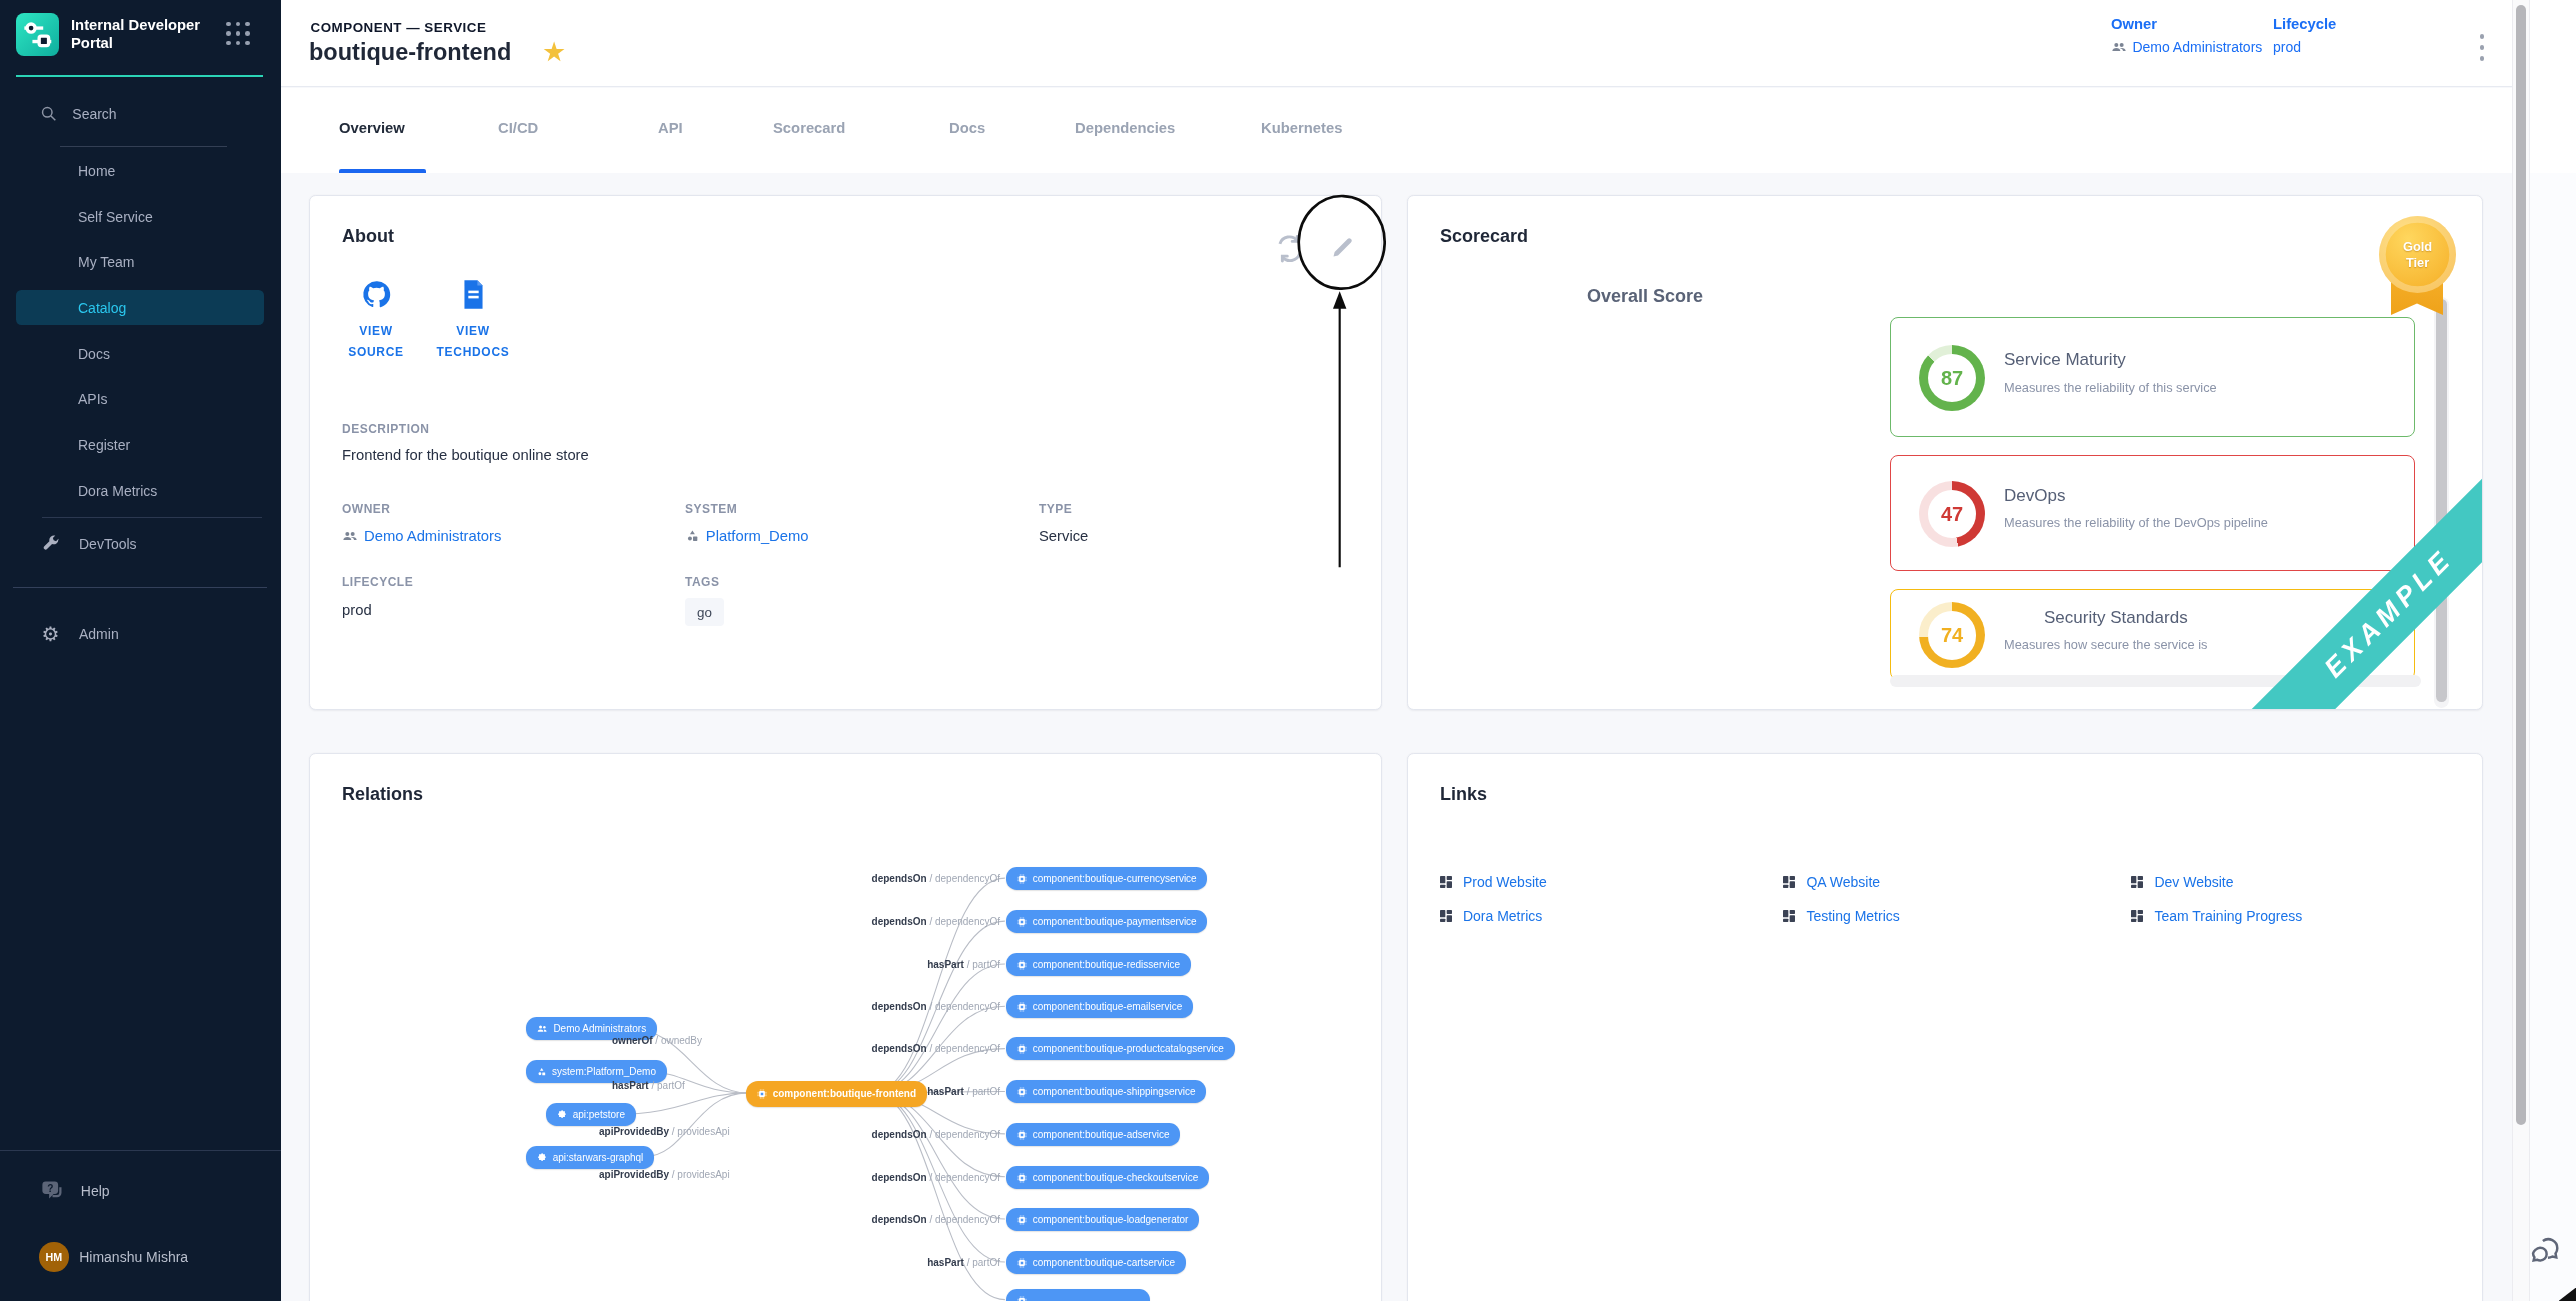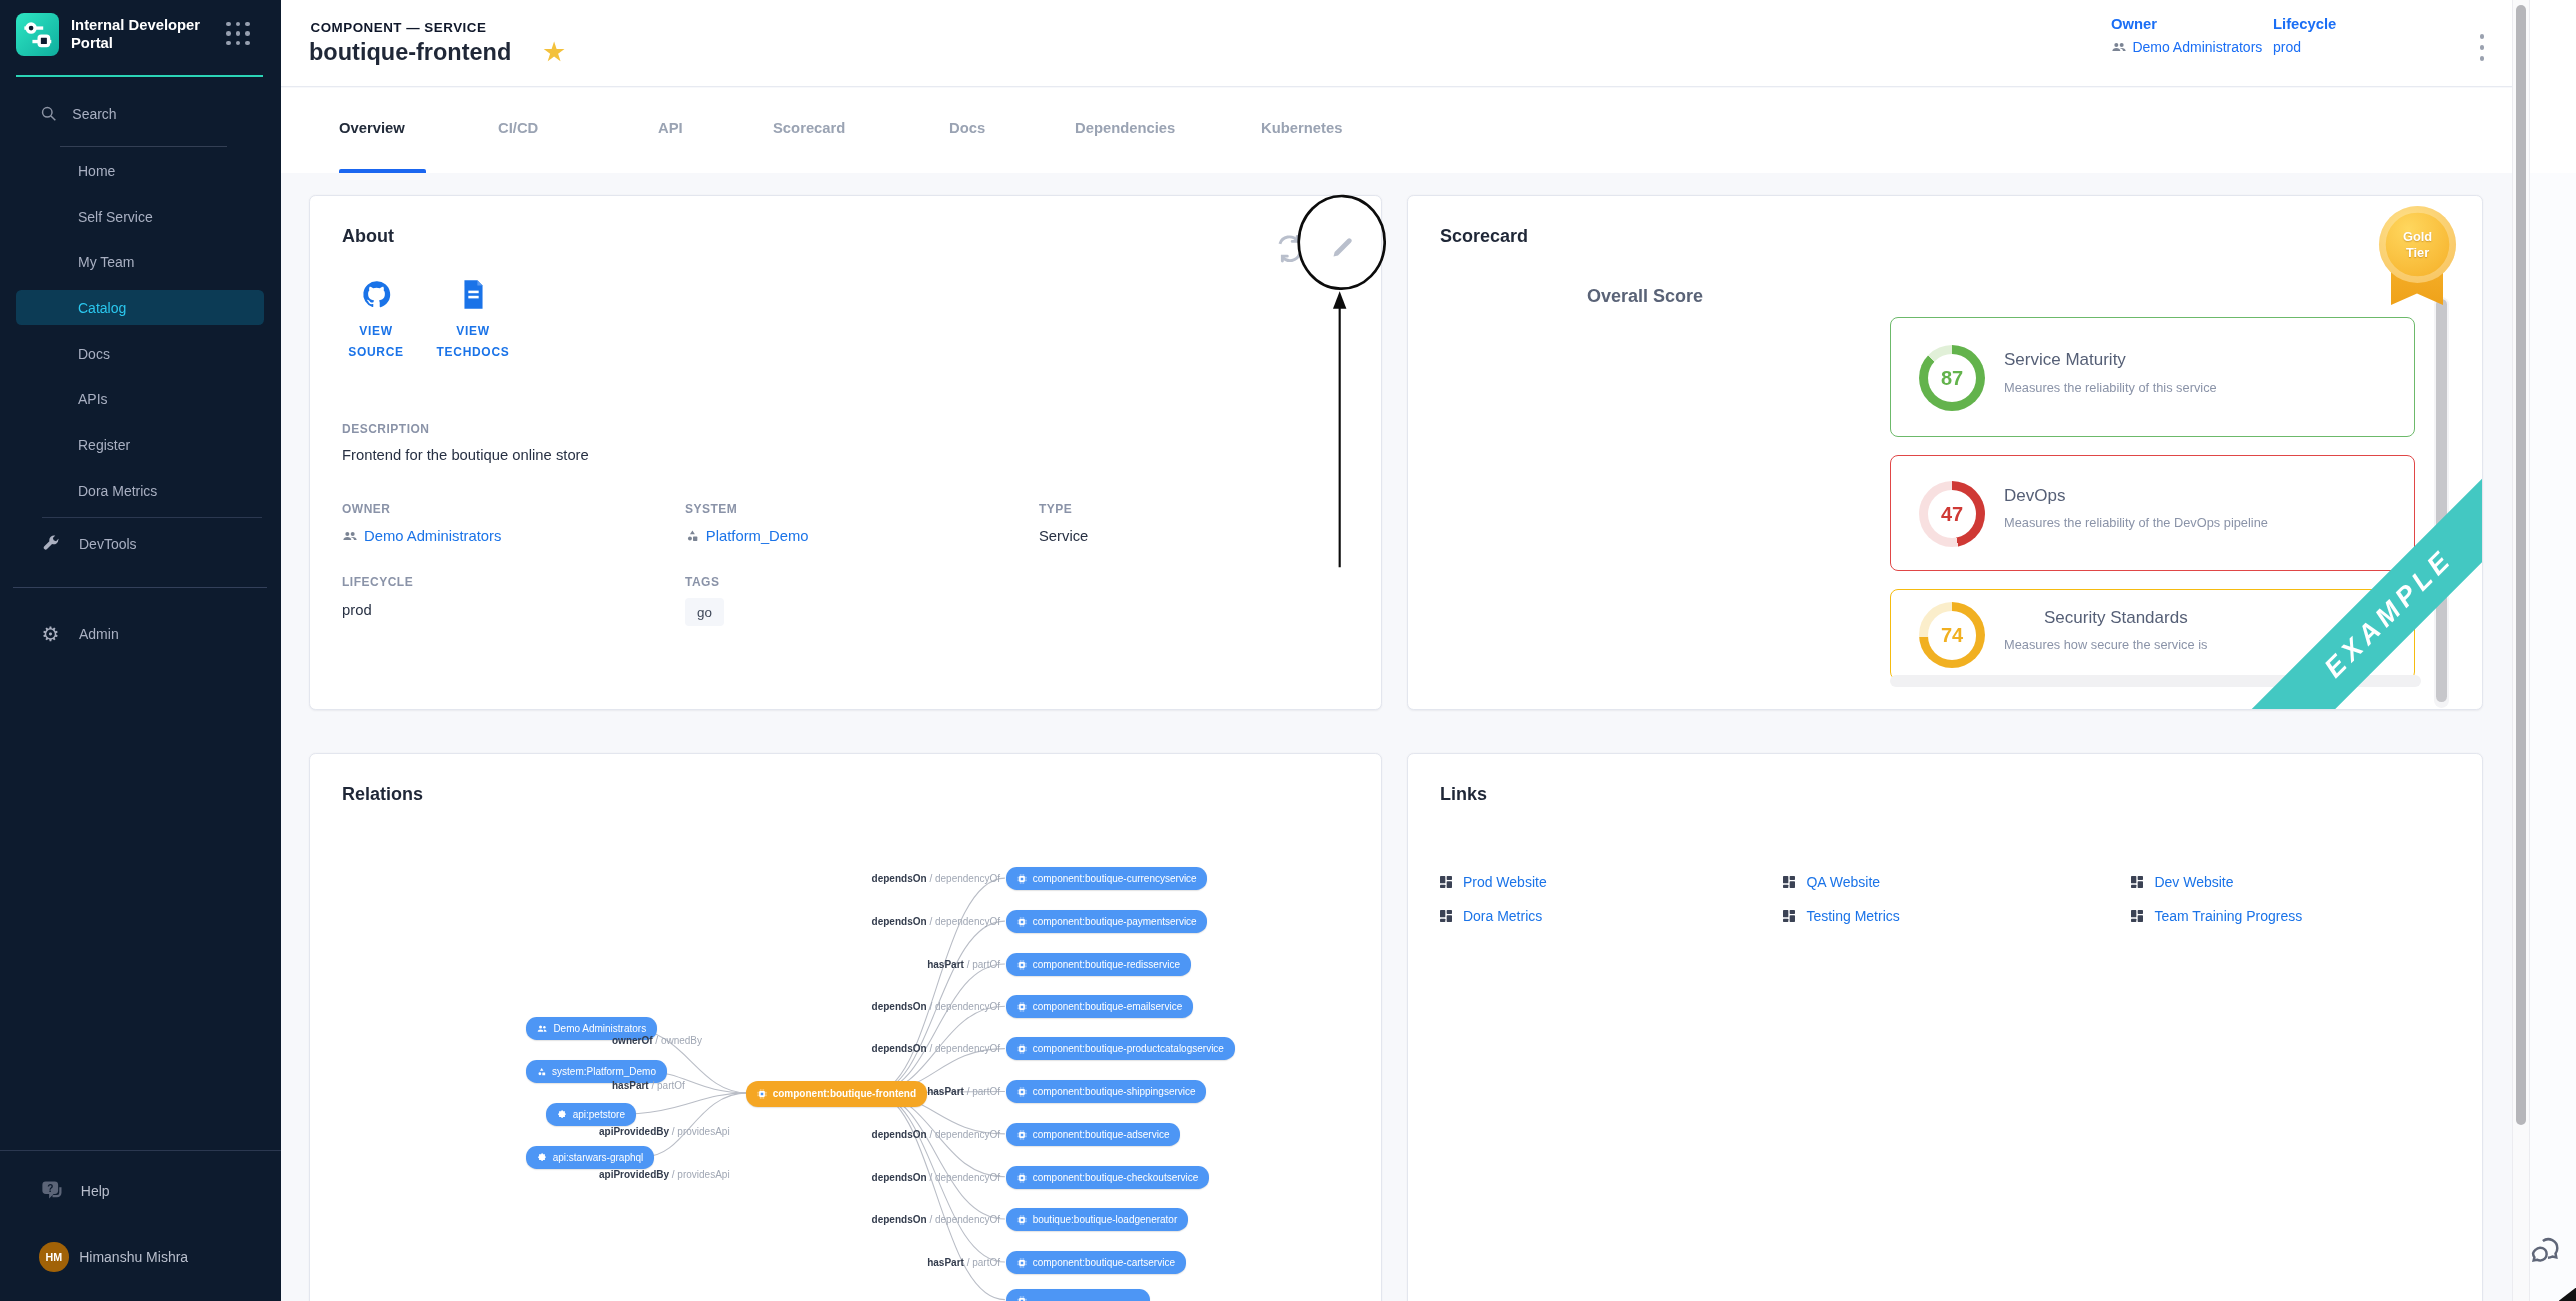--- a/index.html
+++ b/index.html
@@ -69,21 +69,21 @@
   .donut .dnum { position:absolute; inset:0; display:flex; align-items:center; justify-content:center; font-size:46px; font-weight:bold; z-index:2; }
   .metric-card { position:absolute; left:482px; width:525px; background:#fff; border-radius:8px; }
   .mring { position:absolute; left:28px; width:66px; height:66px; border-radius:50%; }
   .mring::after { content:""; position:absolute; inset:8.7px; background:#fff; border-radius:50%; }
   .mring .mnum { position:absolute; inset:0; display:flex; align-items:center; justify-content:center; font-size:20px; font-weight:bold; z-index:2; }
   .mtitle { position:absolute; left:113px; font-size:17px; color:#555f76; }
   .mdesc { position:absolute; left:113px; font-size:12.8px; color:#8a93a8; }
   .h-track { position:absolute; left:482px; top:479px; width:531px; height:12px; background:#f1f1f3; border-radius:6px; }
   .v-track { position:absolute; left:1026px; top:101px; width:14.8px; height:411px; background:#f4f4f6; border-radius:7.4px; }
   .v-thumb { position:absolute; left:1028px; top:103px; width:10.7px; height:403px; background:#c7c7cb; border-radius:5.4px; }
-  .gold-badge { position:absolute; left:971px; top:10px; width:77px; height:101px; z-index:5; }
+  .gold-badge { position:absolute; left:971px; top:20px; width:77px; height:101px; z-index:5; }
   .gb-ribbon { position:absolute; left:12px; top:47px; width:52px; height:52px; background:linear-gradient(180deg,#f6b22c,#efa21a); clip-path:polygon(0 0,100% 0,100% 100%,50% 78%,0 100%); }
   .gb-circle { position:absolute; left:0; top:0; width:77px; height:77px; border-radius:50%; background:radial-gradient(circle at 38% 30%,#ffd75e,#f4a91f); box-shadow:inset 0 0 0 6.7px rgba(255,255,255,.28); display:flex; align-items:center; justify-content:center; text-align:center; color:#fff; font-weight:bold; font-size:12.8px; line-height:15.4px; text-shadow:0 0.7px 1.3px rgba(160,100,0,.45); white-space:pre-line; }
   .example-ribbon { position:absolute; left:791px; top:388px; width:380px; height:59px; background:#43c8c2; transform:rotate(-45deg); display:flex; align-items:center; justify-content:center; color:#fff; font-size:27px; font-weight:bold; font-style:italic; letter-spacing:5.4px; z-index:6; }
 
   
   #relations-card { left:309px; top:753px; width:1073px; height:604px; overflow:hidden; }
   #links-card { left:1407px; top:753px; width:1076px; height:604px; }
   .link-item { position:absolute; display:flex; align-items:center; font-size:14px; color:#1a73e8; }
   .link-item svg { margin-right:9.4px; }
 
@@ -479,21 +479,21 @@
           </svg>
           <span>component:boutique-checkoutservice</span>
         </div>
         <div class="elabel right" style="top:418px;"><b>dependsOn</b><span> / dependencyOf</span></div>
         <div class="gnode" style="left:696px;top:454px;">
           <svg width="10" height="10" viewBox="0 0 24 24" fill="#fff">
             <rect x="5" y="5" width="14" height="14" rx="2"></rect>
             <rect x="9" y="9" width="6" height="6" fill="#4d96f5"></rect>
             <path d="M8 1v3M12 1v3M16 1v3M8 20v3M12 20v3M16 20v3M1 8h3M1 12h3M1 16h3M20 8h3M20 12h3M20 16h3" stroke="#fff" stroke-width="1.6"></path>
           </svg>
-          <span>boutique:boutique-loadgenerator</span>
+          <span>component:boutique-loadgenerator</span>
         </div>
         <div class="elabel right" style="top:460px;"><b>dependsOn</b><span> / dependencyOf</span></div>
         <div class="gnode" style="left:696px;top:497px;">
           <svg width="10" height="10" viewBox="0 0 24 24" fill="#fff">
             <rect x="5" y="5" width="14" height="14" rx="2"></rect>
             <rect x="9" y="9" width="6" height="6" fill="#4d96f5"></rect>
             <path d="M8 1v3M12 1v3M16 1v3M8 20v3M12 20v3M16 20v3M1 8h3M1 12h3M1 16h3M20 8h3M20 12h3M20 16h3" stroke="#fff" stroke-width="1.6"></path>
           </svg>
           <span>component:boutique-cartservice</span>
         </div>

